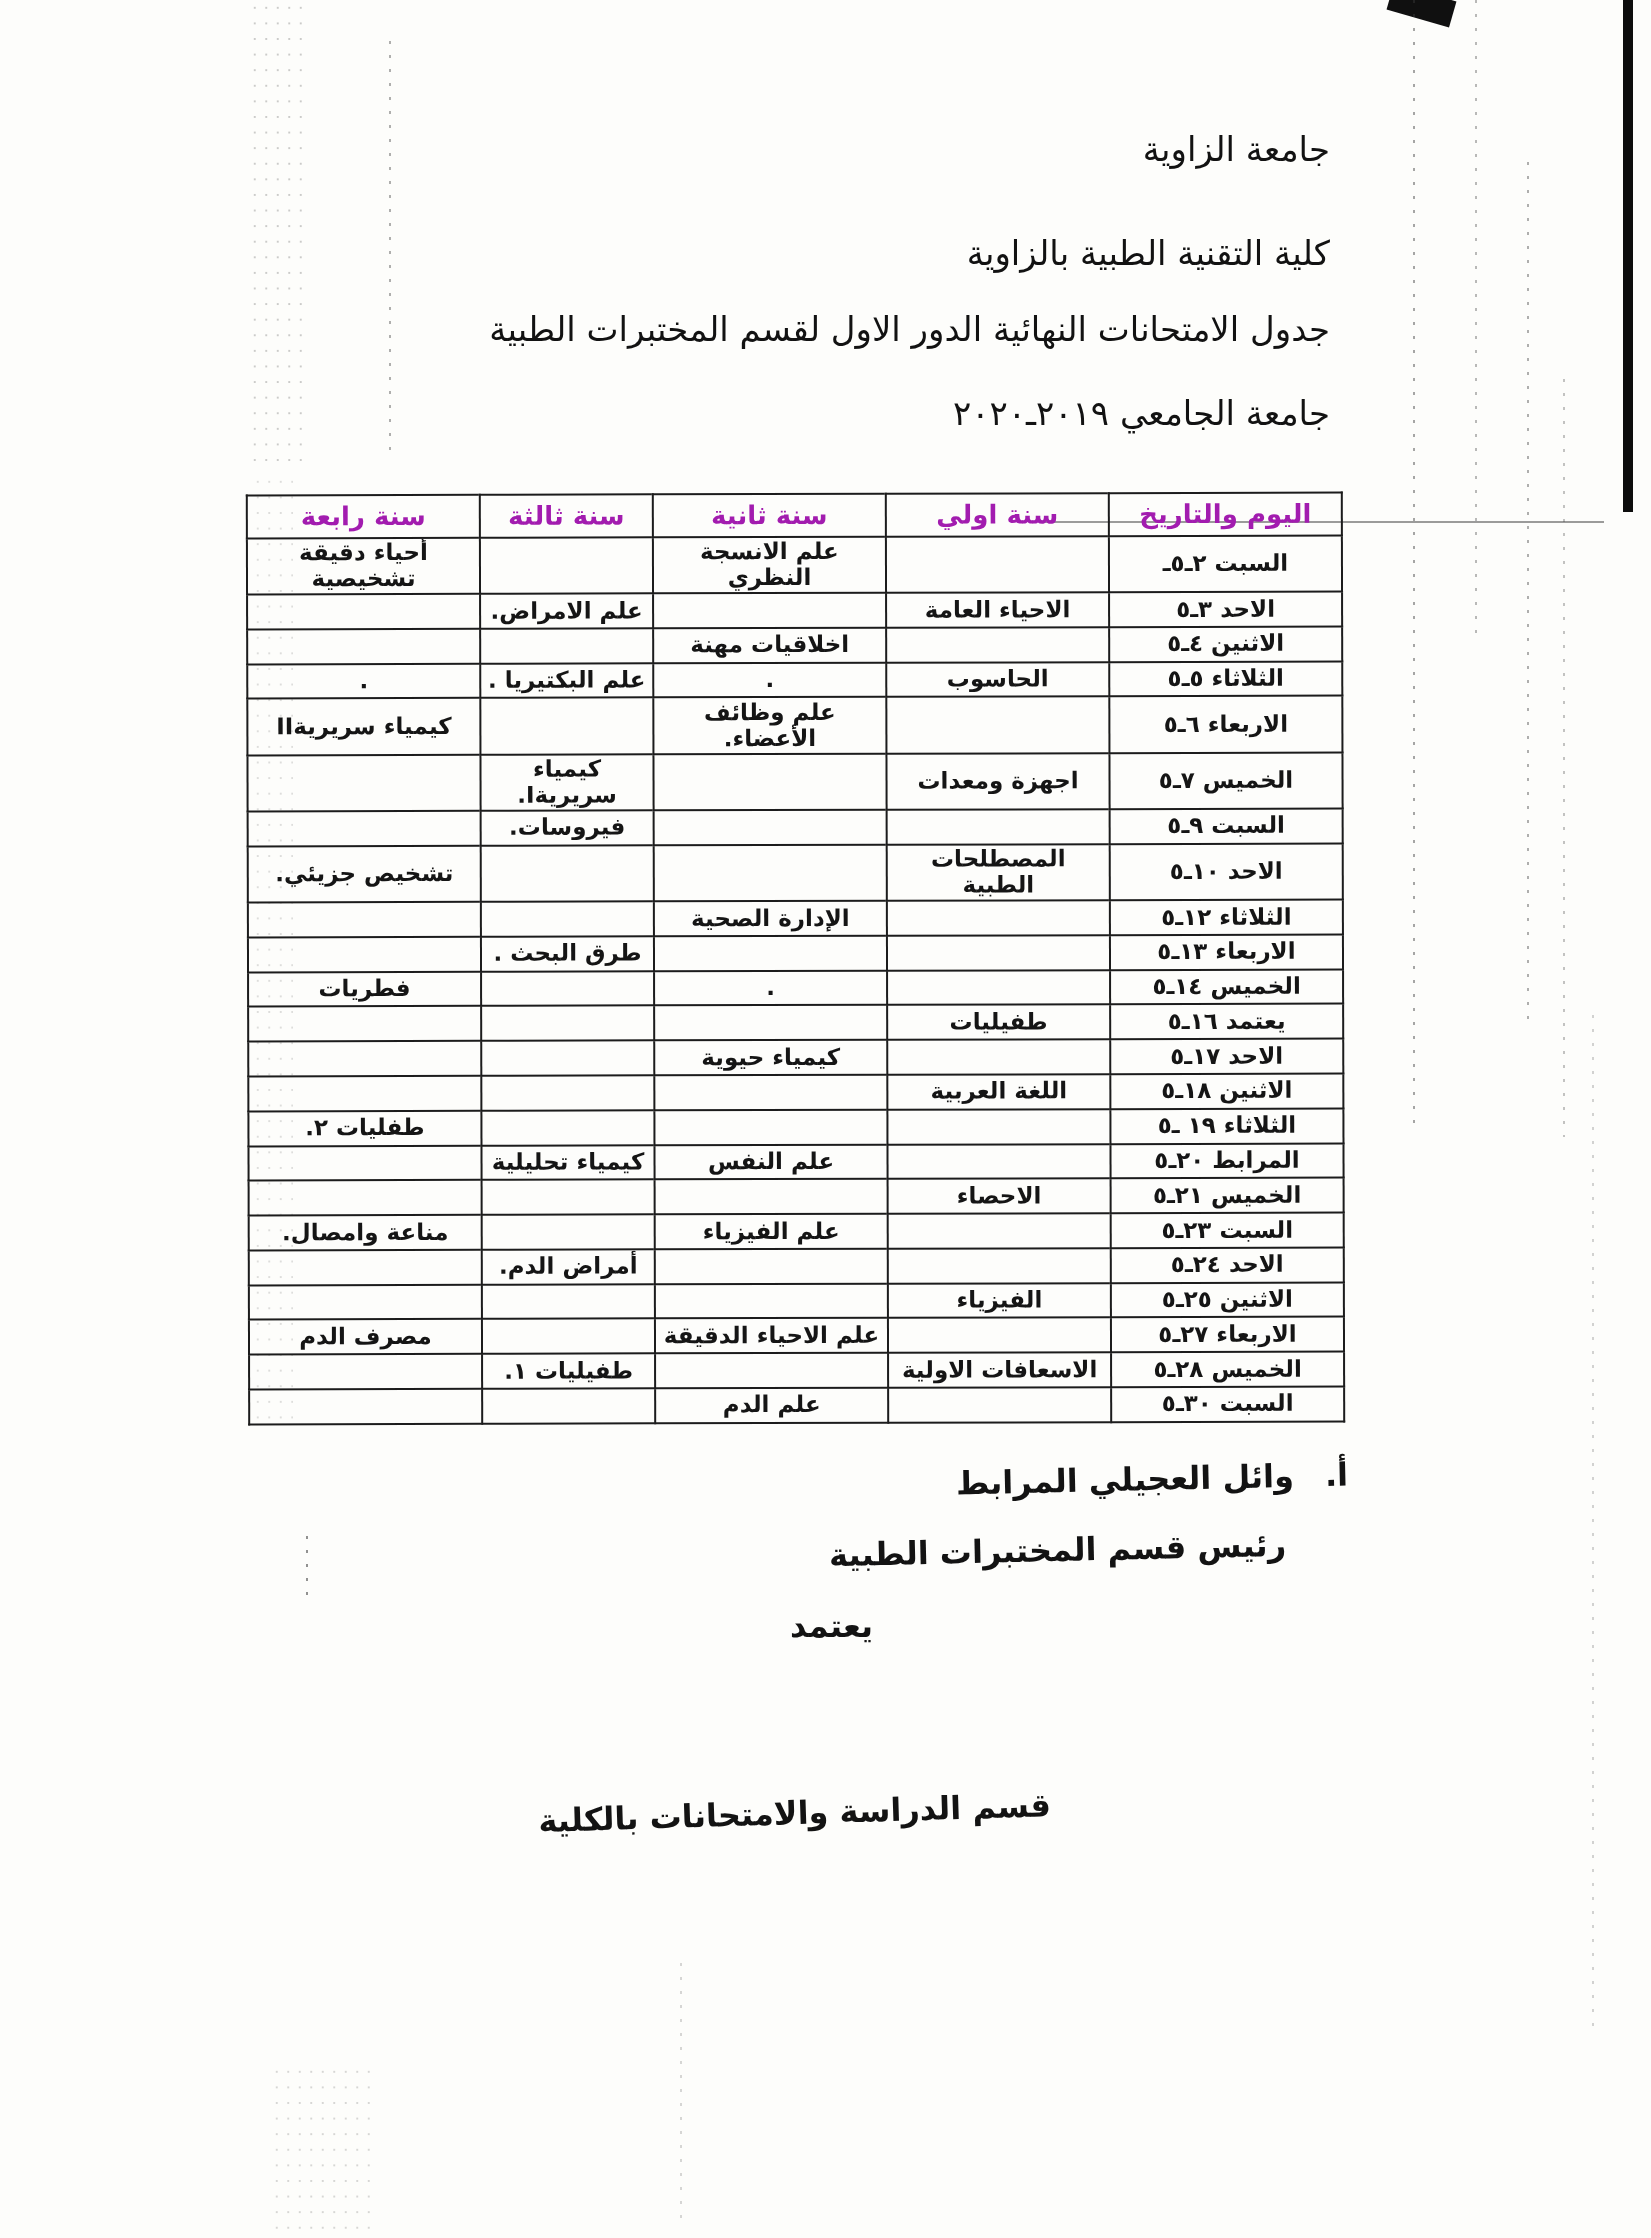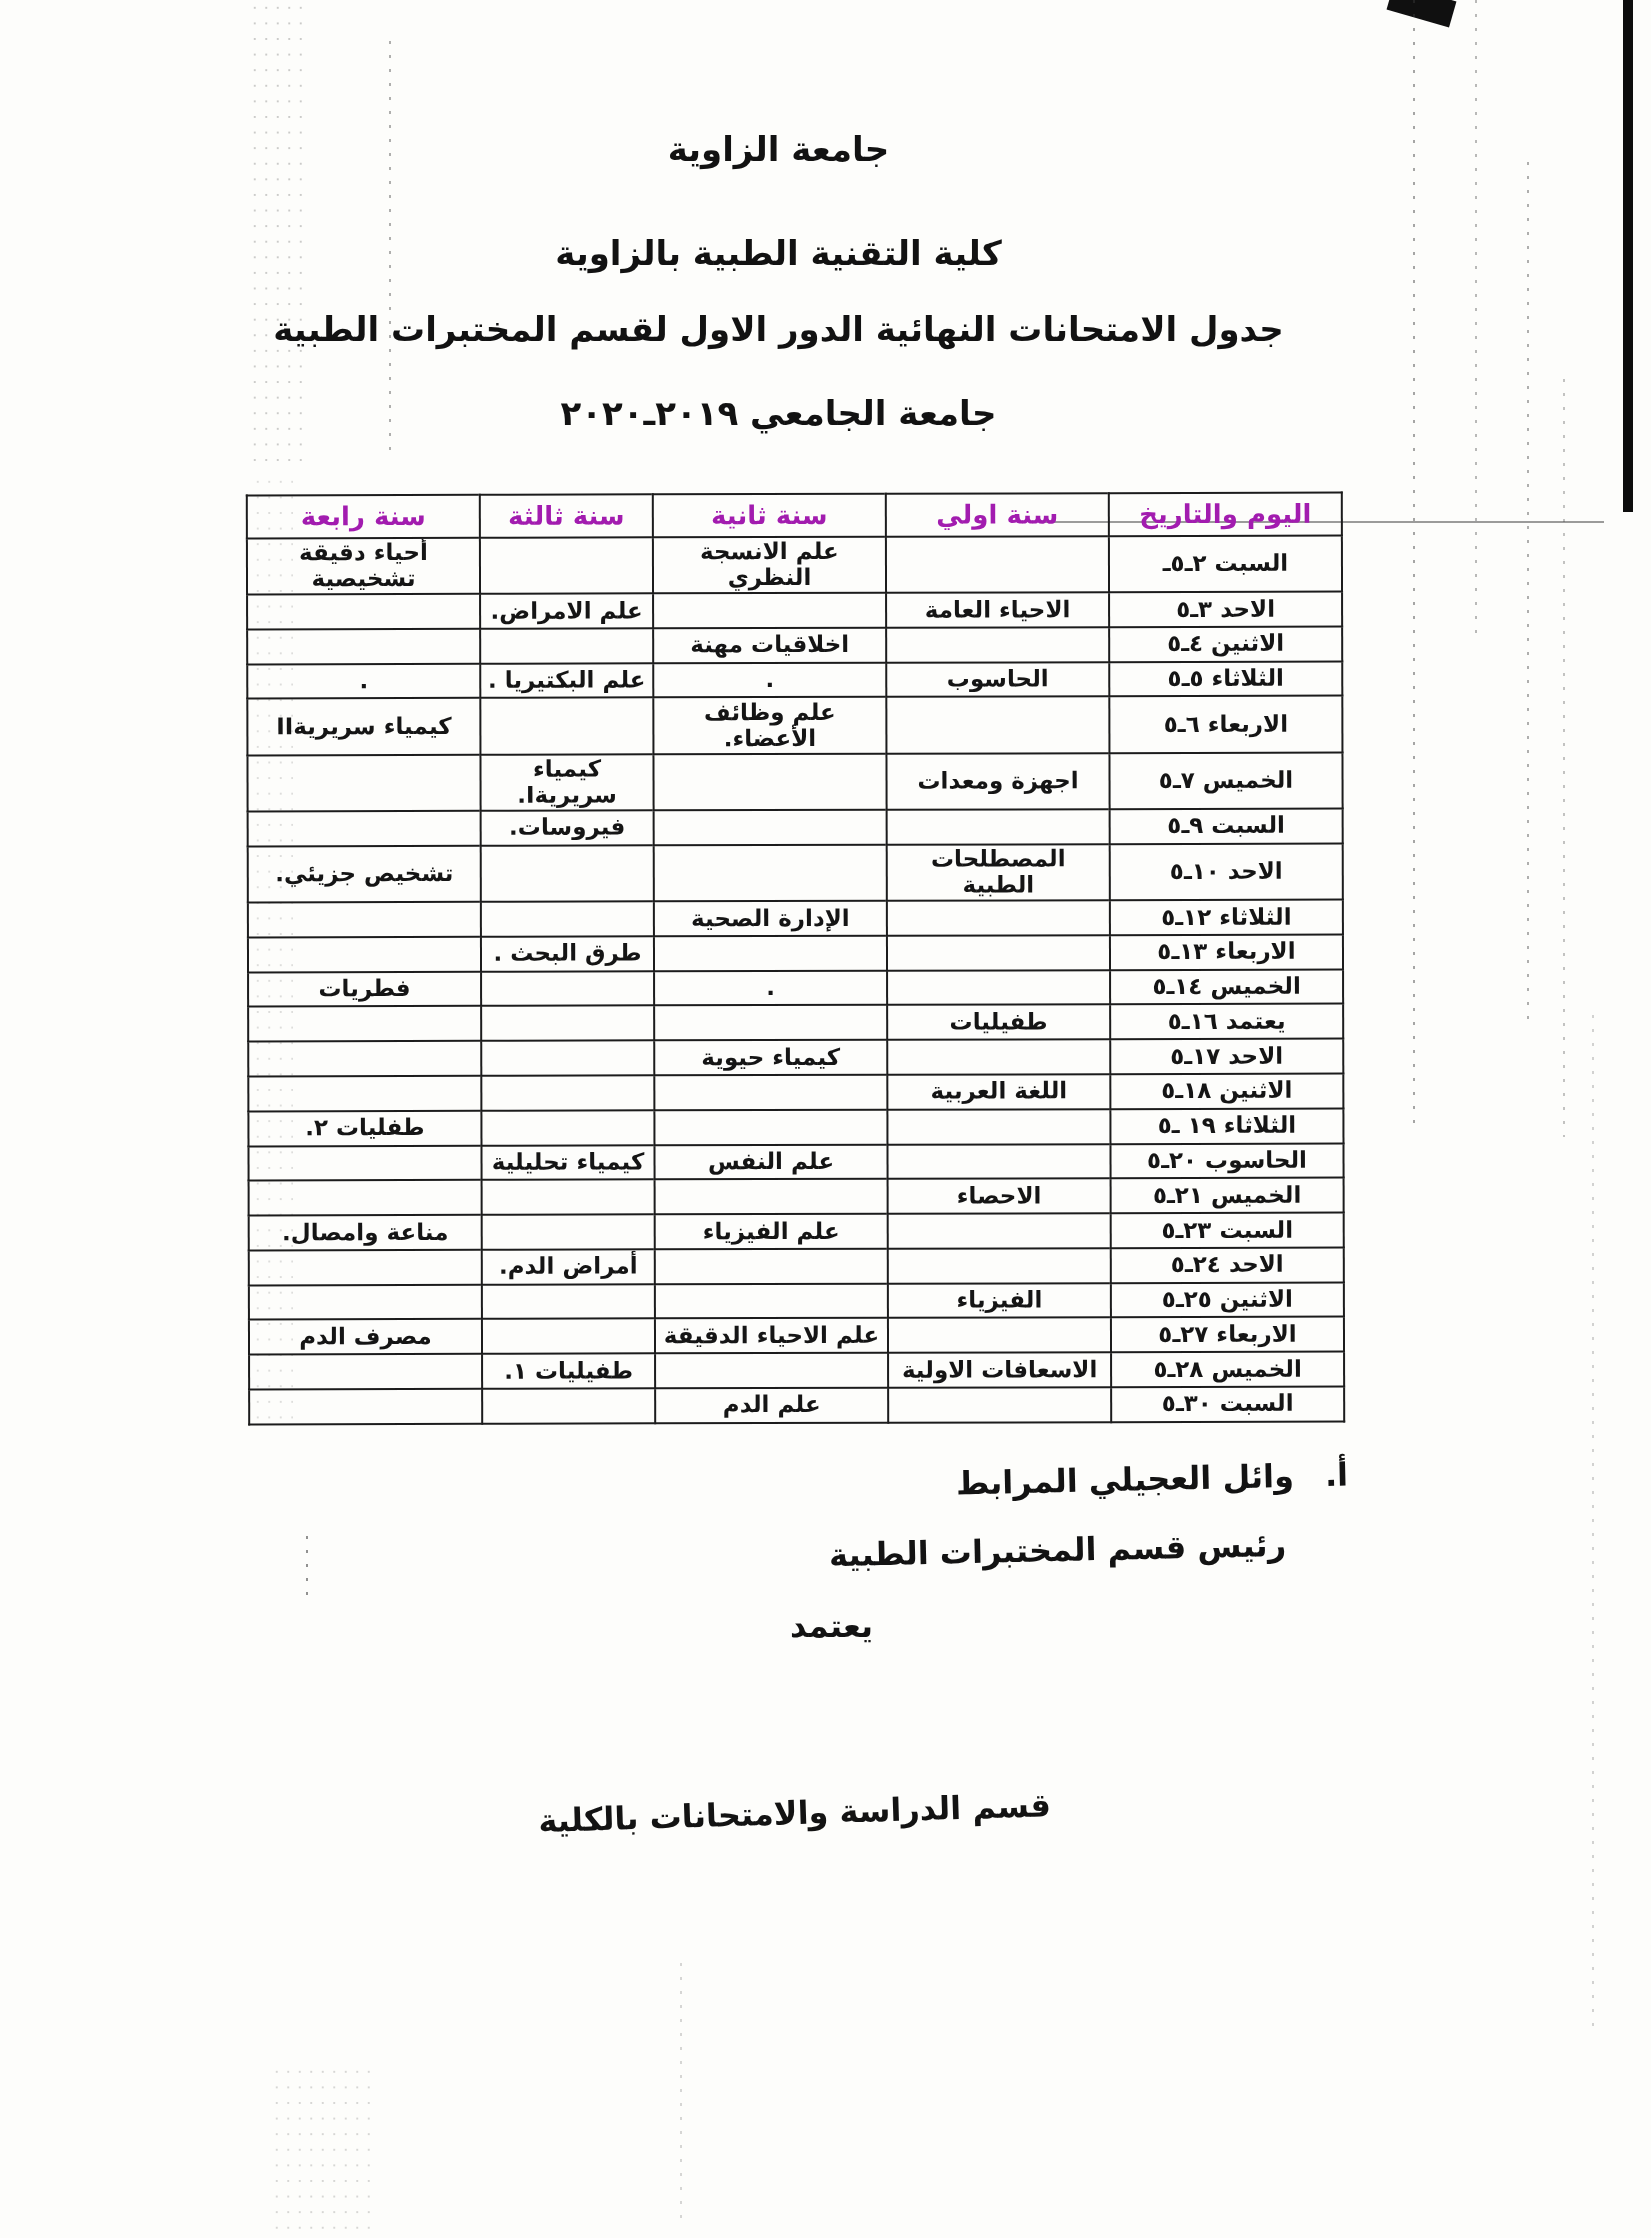--- a/index.html
+++ b/index.html
@@ -4,22 +4,22 @@
 <style>
   html,body{margin:0;padding:0;}
   body{
     width:1651px;height:2239px;position:relative;overflow:hidden;
     background:#fdfdfb;
     font-family:"DejaVu Sans",sans-serif;
     color:#141414;direction:rtl;
   }
   
   .t-line{
-    position:absolute;left:227px;width:1103px;text-align:center;
-    font-weight:bold;white-space:nowrap;color:#121212;
+    position:absolute;left:227px;width:1103px;text-align:right;
+    font-weight:normal;white-space:nowrap;color:#121212;
   }
   #title1{top:129px;font-size:34px;}
   #title2{top:233px;font-size:34px;}
   #title3{top:309px;font-size:34px;}
   #title4{top:393px;font-size:34px;}
   
   #exam-table{
     position:absolute;left:247px;top:493px;width:1096px;
     border-collapse:collapse;table-layout:fixed;direction:rtl;
     font-weight:bold;transform:rotate(-0.15deg);
@@ -196,21 +196,21 @@
         <td></td>
       </tr>
       <tr>
         <td>الثلاثاء ١٩ ـ٥</td>
         <td></td>
         <td></td>
         <td></td>
         <td>طفليات ٢.</td>
       </tr>
       <tr>
-        <td>الحاسوب ٢٠ـ٥</td>
+        <td>المرابط ٢٠ـ٥</td>
         <td></td>
         <td>علم النفس</td>
         <td>كيمياء تحليلية</td>
         <td></td>
       </tr>
       <tr>
         <td>الخميس ٢١ـ٥</td>
         <td>الاحصاء</td>
         <td></td>
         <td></td>

